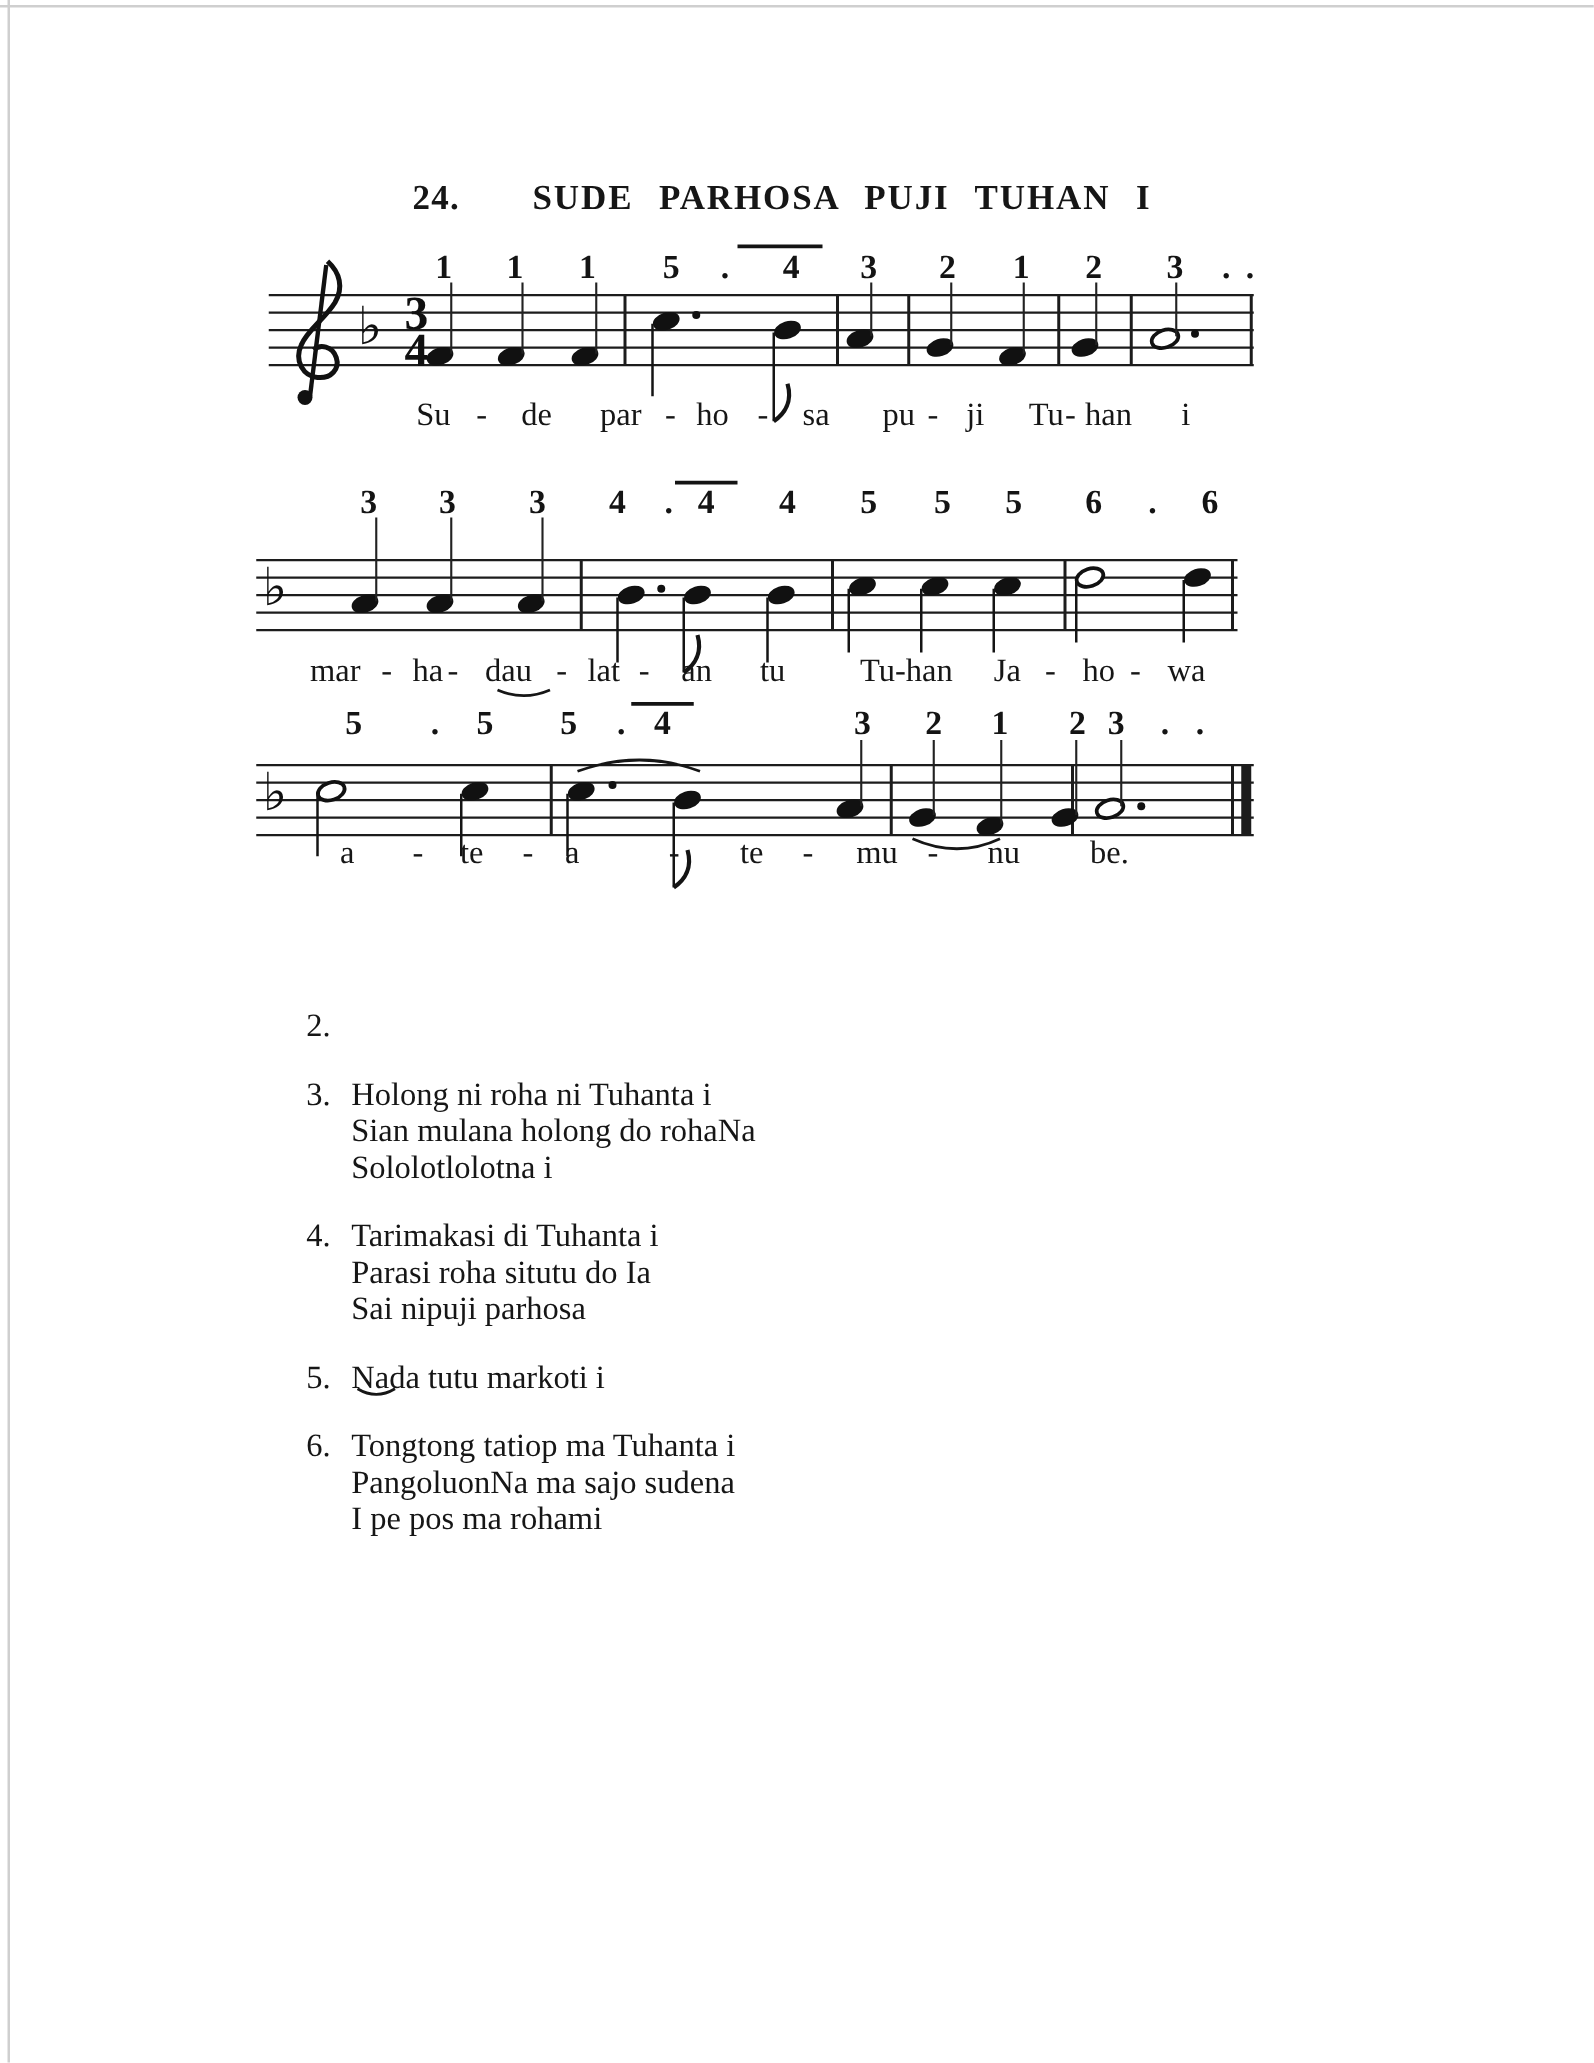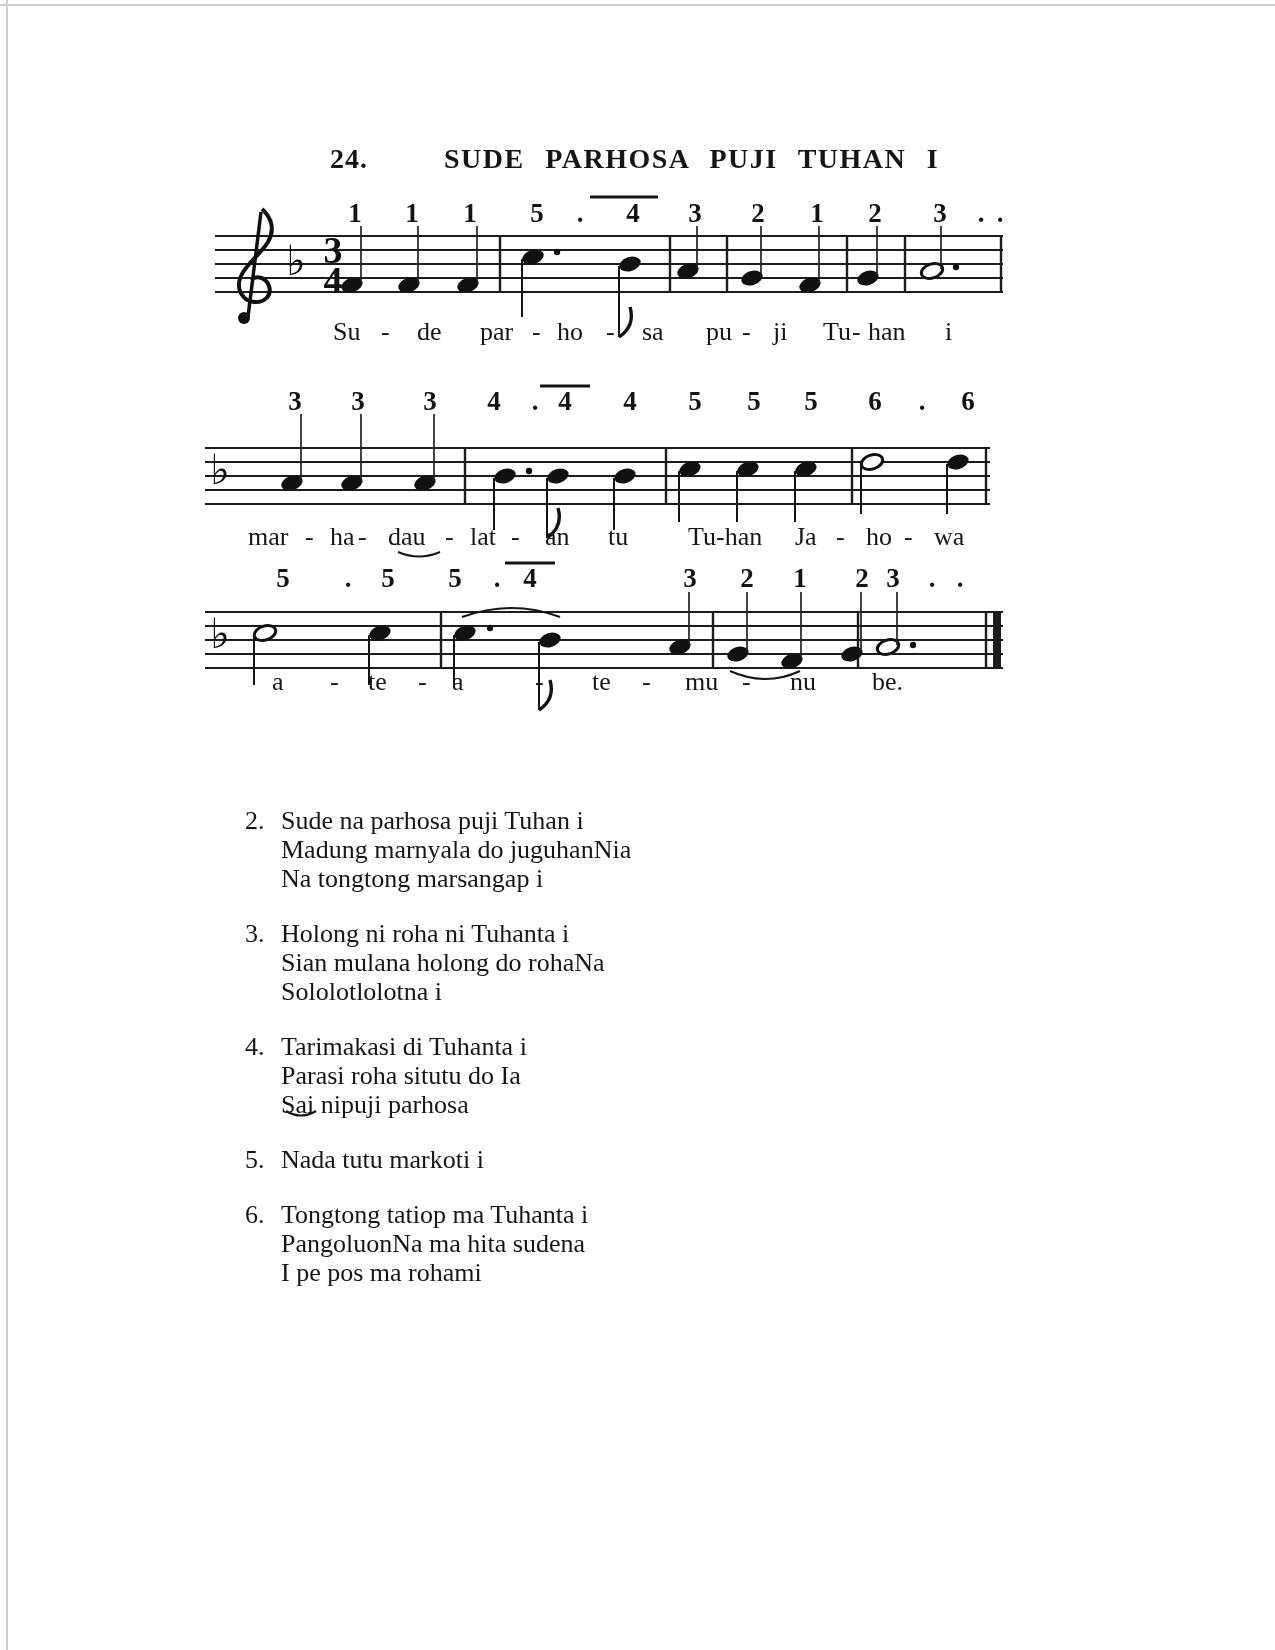--- a/index.html
+++ b/index.html
@@ -1,19 +1,19 @@
 <!DOCTYPE html>
 <html><head>
 <meta charset="utf-8">
 <style>
   html,body{margin:0;padding:0;background:#ffffff;}
   body{width:1275px;height:1650px;position:relative;overflow:hidden;
        font-family:"Liberation Serif",serif;color:#161616;}
   .scan-edge{position:absolute;background:#cfcfcf;}
-  .title-row{position:absolute;top:143px;left:330px;display:flex;gap:48px;
+  .title-row{position:absolute;top:143px;left:330px;display:flex;gap:30px;
              font-weight:bold;font-size:28px;letter-spacing:1px;white-space:nowrap;}
   .title-row .ttl{word-spacing:12px;letter-spacing:1.5px;margin-left:28px;}
   svg.sys{position:absolute;left:0;}
   .sl line{stroke:#1c1c1c;stroke-width:1.8;}
   .bl line{stroke:#1c1c1c;stroke-width:2.4;}
   .stem{stroke:#141414;stroke-width:2;}
   .leader{stroke:#222;stroke-width:1.7;}
   .num{font:bold 27px "Liberation Serif",serif;text-anchor:middle;fill:#141414;}
   .lyr{font:26px "Liberation Serif",serif;fill:#161616;}
   .ts{font:bold 38px "Liberation Serif",serif;text-anchor:middle;fill:#101010;}
@@ -274,25 +274,20 @@
     <text class="lyr" x="685" y="135">mu</text>
     <text class="lyr" x="742" y="135">-</text>
     <text class="lyr" x="790" y="135">nu</text>
     <text class="lyr" x="872" y="135">be.</text>
   </g>
 </svg>
 
 <div class="verses">
   <div class="verse">
     <span class="vnum">2.</span>
-    <div class="vlines">
-      <div>Sude na parhosa puji Tuhan i</div>
-      <div>Madung marnyala do juguhanNia</div>
-      <div>Na tongtong marsangap i</div>
-    </div>
   </div>
   <div class="verse">
     <span class="vnum">3.</span>
     <div class="vlines">
       <div>Holong ni roha ni Tuhanta i</div>
       <div>Sian mulana holong do rohaNa</div>
       <div>Sololotlolotna i</div>
     </div>
   </div>
   <div class="verse">
@@ -306,21 +301,21 @@
   <div class="verse">
     <span class="vnum">5.</span>
     <div class="vlines">
       <div>Nada tutu markoti i</div>
     </div>
   </div>
   <div class="verse">
     <span class="vnum">6.</span>
     <div class="vlines">
       <div>Tongtong tatiop ma Tuhanta i</div>
-      <div>PangoluonNa ma hita sudena</div>
+      <div>PangoluonNa ma sajo sudena</div>
       <div>I pe pos ma rohami</div>
     </div>
   </div>
 </div>
 
 <svg class="breve" width="36" height="12" viewBox="0 0 36 12">
   <path d="M 3,2 Q 18,11 33,2" fill="none" stroke="#161616" stroke-width="2.2"></path>
 </svg>
 
 </body></html>

